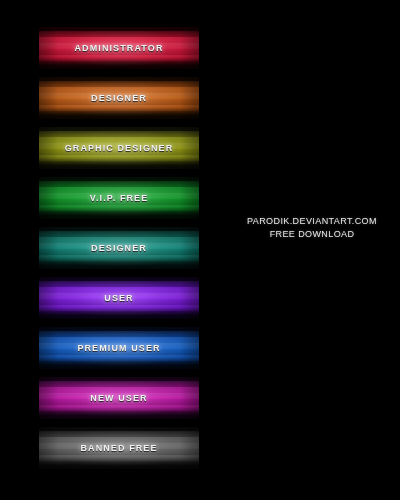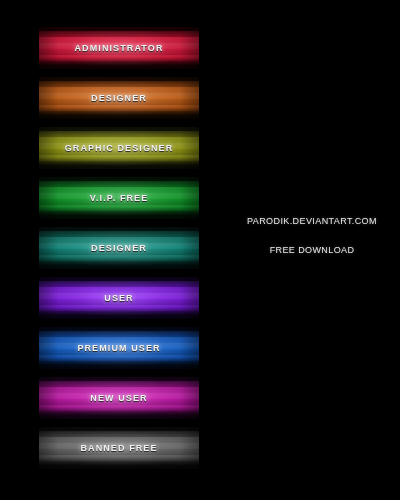--- a/index.html
+++ b/index.html
@@ -128,21 +128,21 @@
   .credit-line {
     font-family: "Liberation Sans", sans-serif;
     font-size: 9px;
     letter-spacing: 0.4px;
     color: #e8e8e8;
     text-shadow: 0 0 3px rgba(255,255,255,0.30);
     white-space: nowrap;
     text-align: center;
   }
   .credit-line.second {
-    margin-top: 19px;
+    margin-top: 3px;
   }
 </style>
 </head>
 <body>
 
 <div id="stage">
 
   <div id="button-column">
       <div class="rank-button">
         <div class="base" style="background: linear-gradient(rgb(58, 0, 7) 0%, rgb(58, 0, 7) 8%, rgb(207, 15, 51) 26%, rgb(224, 24, 63) 48%, rgb(207, 15, 51) 72%, rgb(43, 2, 6) 92%, rgb(43, 2, 6) 100%);"></div>

